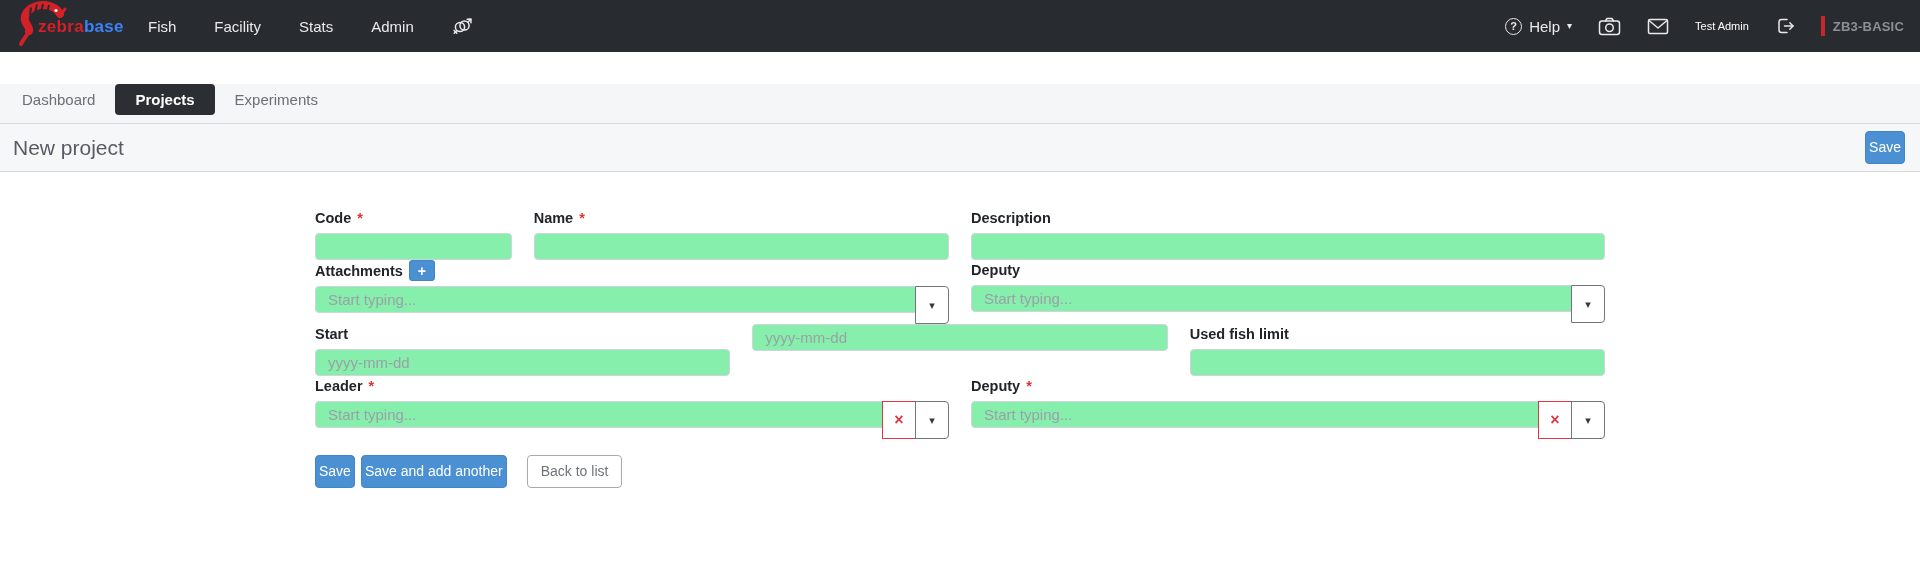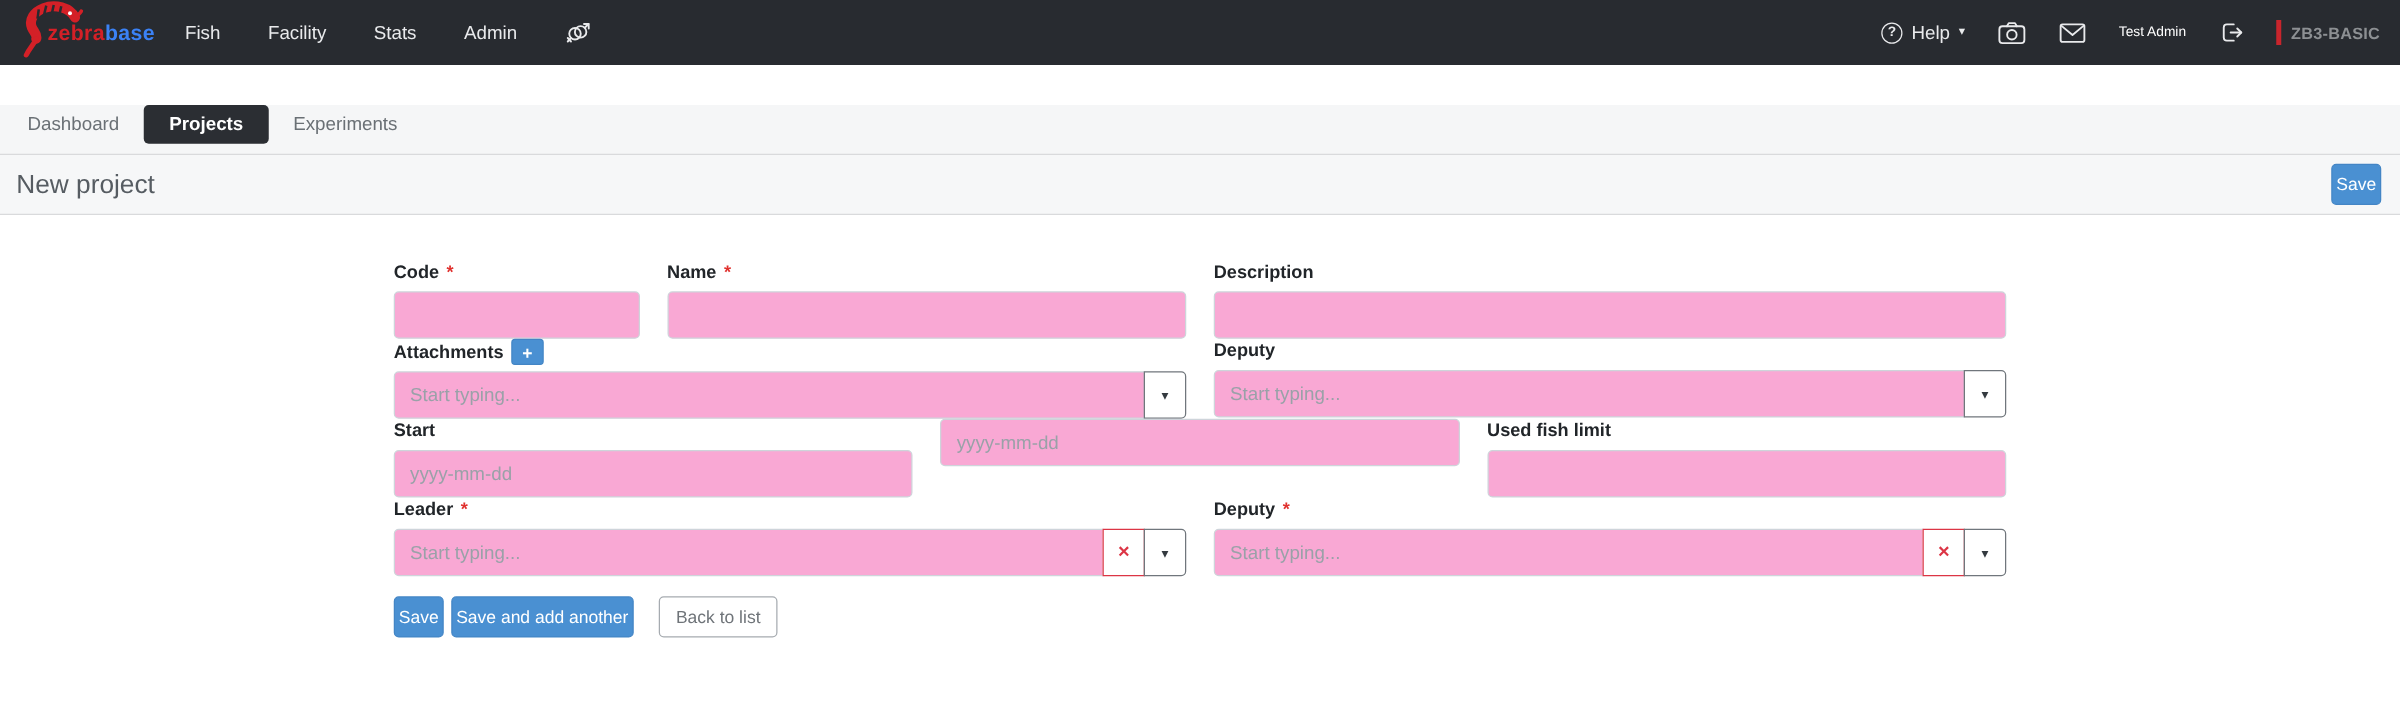--- a/index.html
+++ b/index.html
@@ -201,28 +201,28 @@
     font-size: 14px;
     font-weight: bold;
     line-height: 1;
     display: inline-flex;
     align-items: center;
     justify-content: center;
     cursor: pointer;
   }
   .text-input {
     width: 100%;
-    height: 38px;
+    height: 27px;
     border: 1px solid #ced4da;
     border-radius: 4px;
     padding: 0 12px;
     font-family: inherit;
     font-size: 15px;
     color: #495057;
-    background: #f9a8d4;
+    background: #86efac;
     outline: none;
   }
   .text-input::placeholder { color: #9aa1a8; opacity: 1; }
 
   .input-group { display: flex; width: 100%; }
   .input-group .text-input {
     flex: 1 1 auto;
     border-top-right-radius: 0;
     border-bottom-right-radius: 0;
   }

